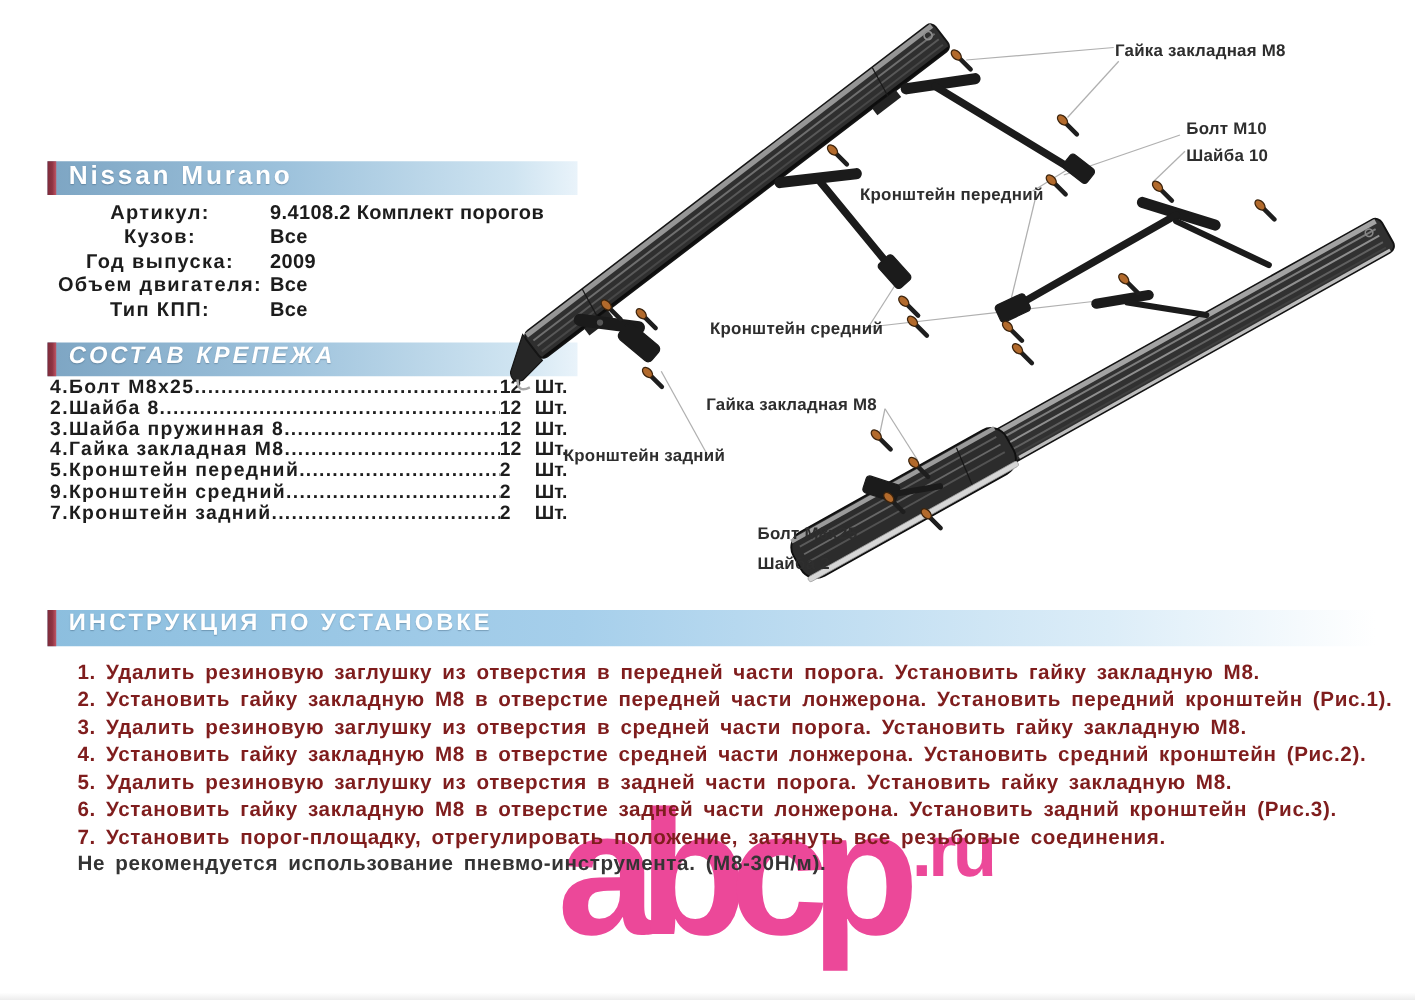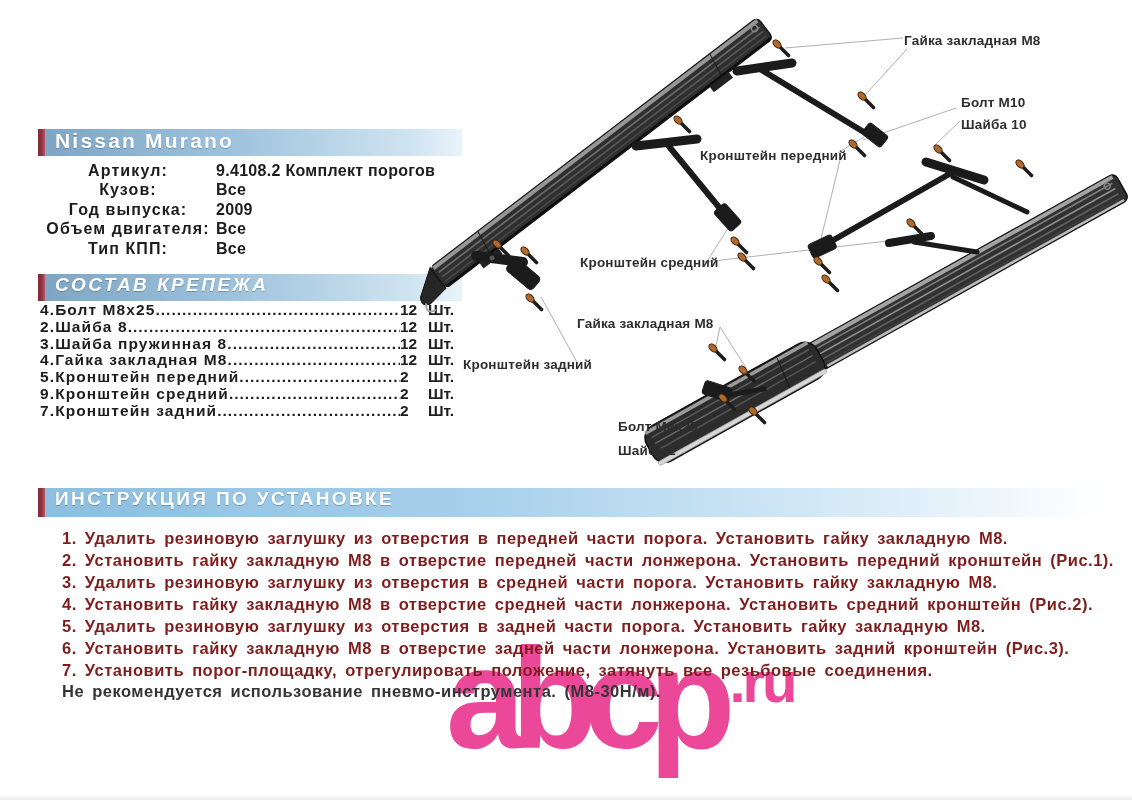--- a/index.html
+++ b/index.html
@@ -46,21 +46,21 @@
         white-space:nowrap;font-size:16.5px;font-weight:700;
         letter-spacing:.5px;word-spacing:3px;}
   
   .watermark{
     position:absolute;left:446px;top:628px;z-index:1;
     font-size:142px;font-weight:700;line-height:1;
     color:#ec4899;letter-spacing:-14px;white-space:nowrap;
   }
   .wm-suffix{font-size:58px;letter-spacing:-3px;position:relative;top:-46px;left:8px;}
   
-  .diagram{position:absolute;left:420px;top:0;width:712px;height:485px;z-index:2;text-align:center;}
+  .diagram{position:absolute;left:408px;top:0;width:712px;height:485px;z-index:2;text-align:center;}
   .diagram svg{position:absolute;left:0;top:0;}
   .dlabel{position:absolute;font-size:13.5px;font-weight:700;color:#2e2e2e;
           white-space:nowrap;letter-spacing:.2px;line-height:22px;}
   .steps,.specs,.parts{z-index:2;}
   .bottom-fade{position:absolute;left:0;bottom:0;width:100%;height:6px;
                background:linear-gradient(#ffffff,#ededed);}
 </style>
 </head>
 <body>
 

